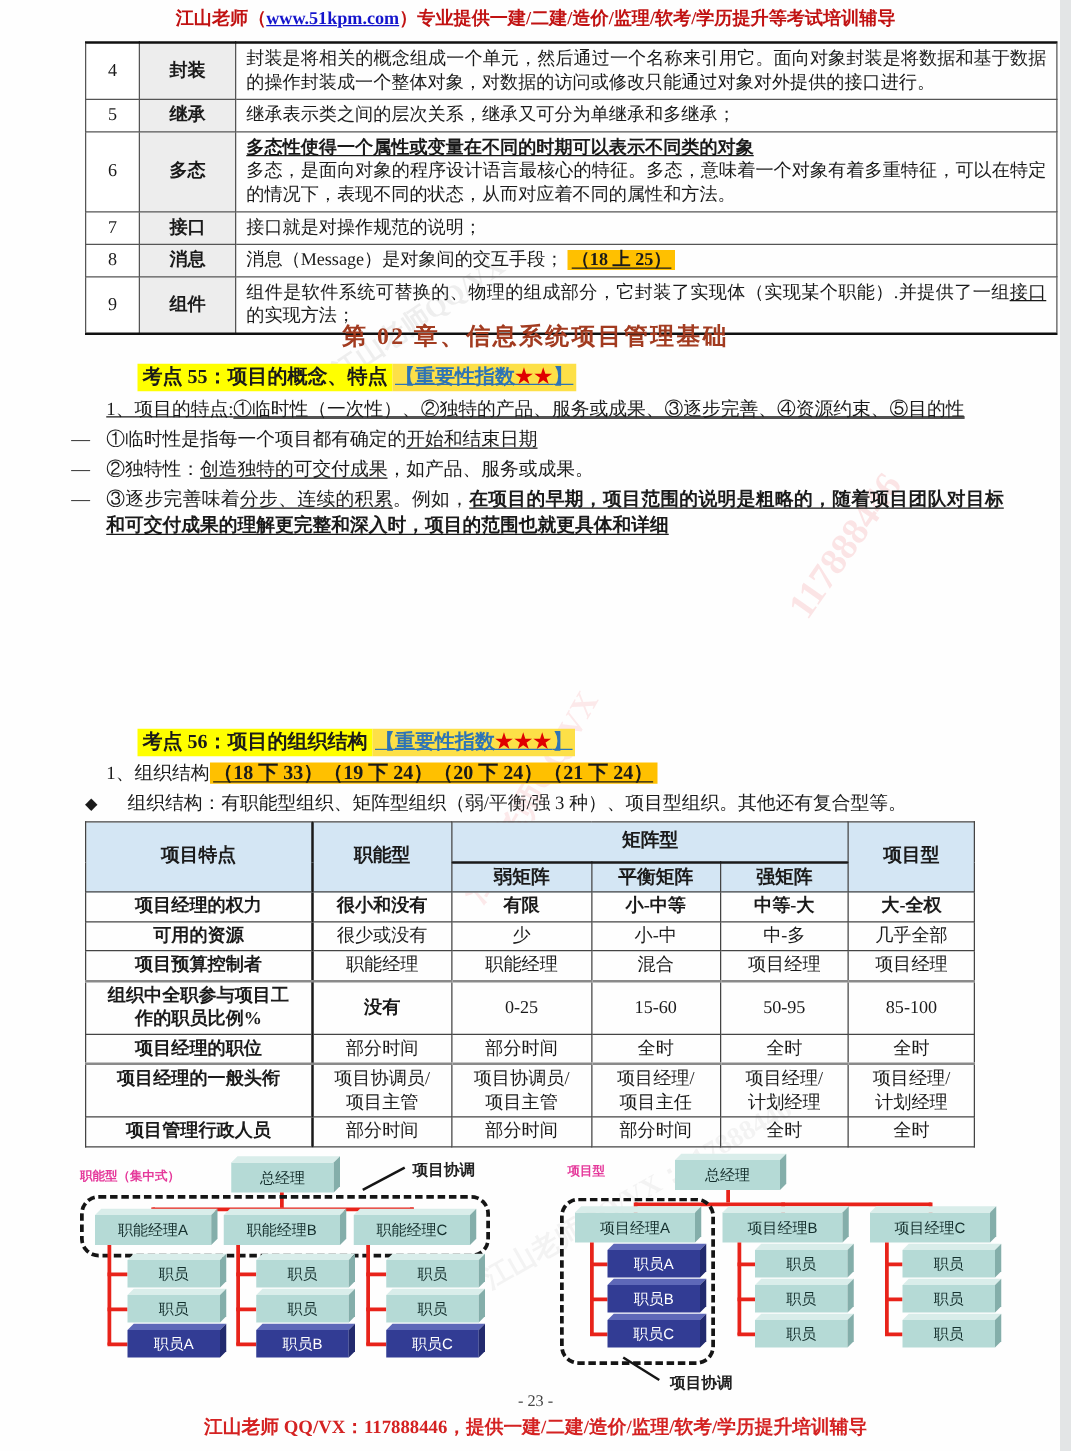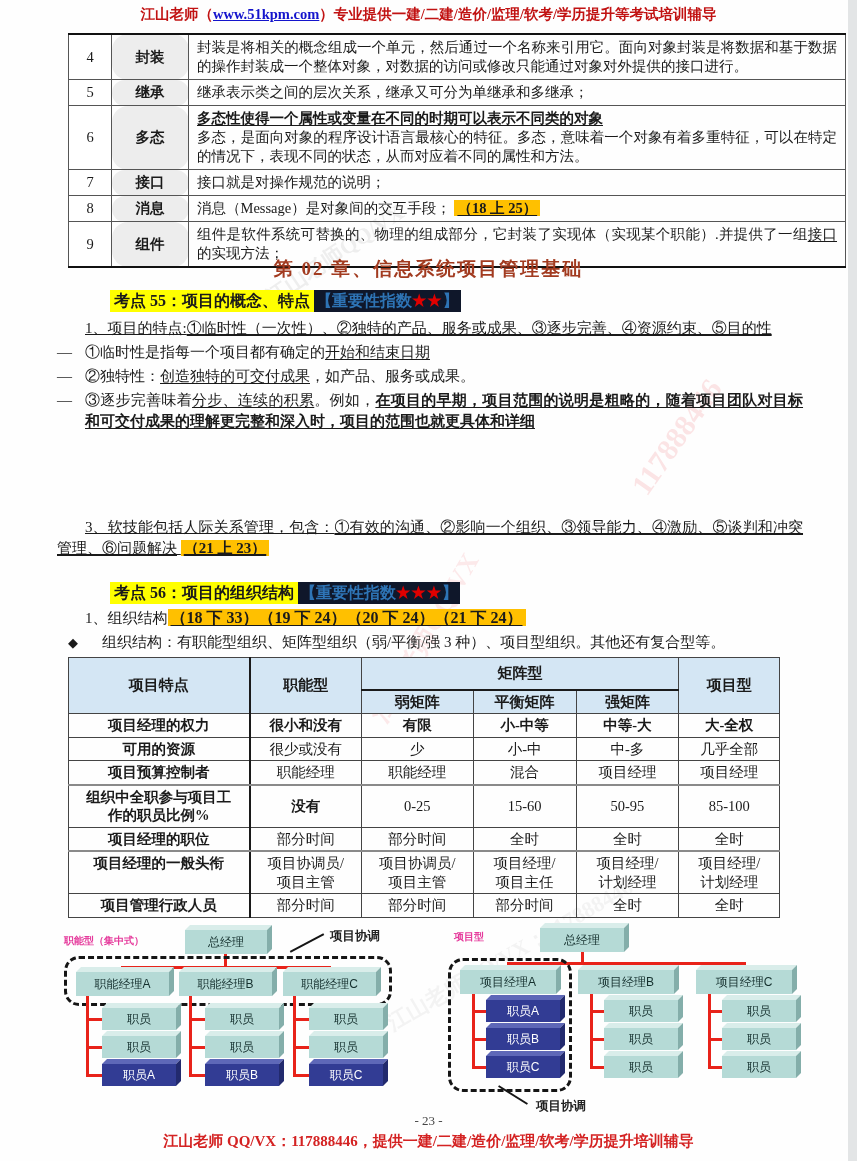--- a/index.html
+++ b/index.html
@@ -7,30 +7,30 @@
         font-family:"Liberation Serif","DejaVu Serif",serif;color:#1a1a1a;overflow:hidden;}
   .scan-edge{position:absolute;right:0;top:0;width:9px;height:100%;background:#e3e5e6;}
   
   .hdr{position:absolute;top:5px;left:0;width:100%;text-align:center;font-size:14.5px;font-weight:bold;color:#c11212;}
   .hdr a{color:#1414cc;text-decoration:underline;}
   
   table{border-collapse:collapse;}
   .t1{position:absolute;left:68px;top:33px;width:778px;border-top:2.5px solid #111;border-bottom:2px solid #111;font-size:14.5px;}
   .t1 td{border:1.4px solid #555;padding:3px 8px;line-height:19px;vertical-align:middle;}
   .t1 td.num{width:26px;text-align:center;background:#fff;}
-  .t1 td.term{width:60px;text-align:center;font-weight:bold;background:#ededed;border-radius:16px;}
+  .t1 td.term{width:60px;text-align:center;font-weight:bold;background:#ededed;}
   .t1 td.desc{text-align:justify;}
   .u{text-decoration:underline;text-underline-offset:2px;}
   .bu{font-weight:bold;text-decoration:underline;text-underline-offset:2px;}
   .hl{background:#ffc000;font-weight:bold;padding:0 3px;text-decoration:underline;text-underline-offset:2px;}
   
   .chap{position:absolute;top:256px;left:0;width:100%;text-align:center;font-size:19px;font-weight:bold;color:#a23b20;letter-spacing:2px;}
   .kp{position:absolute;left:110px;font-size:16px;font-weight:bold;white-space:nowrap;}
   .kp .yl{background:#ffff00;padding:2px 4px 3px 4px;}
-  .kp .gr{background:#0f172a;padding:2px 2px 3px 2px;color:#2e74b5;}
+  .kp .gr{background:#fde047;padding:2px 2px 3px 2px;color:#2e74b5;text-decoration:underline;}
   .kp .st{color:#e00000;letter-spacing:1px;}
   
   .par{position:absolute;left:57px;width:746px;font-size:15px;line-height:21px;text-align:justify;text-decoration:underline;}
   .ind{text-indent:28px;}
   .dline{position:absolute;left:57px;width:746px;font-size:15px;line-height:21px;}
   .dline .dash{display:inline-block;width:28px;}
   .dwrap{position:absolute;left:57px;width:746px;font-size:15px;line-height:21px;padding-left:28px;box-sizing:border-box;text-align:justify;}
   .dwrap .dash{position:absolute;left:0;top:0;}
   .kpline{position:absolute;left:85px;font-size:15px;white-space:nowrap;}
   .kpline .hl{font-size:16px;}
@@ -137,23 +137,20 @@
   </div>
   <div class="dline" style="top:342px;">
     <span class="dash">—</span><span>①临时性是指每一个项目都有确定的</span><span class="u">开始和结束日期</span>
   </div>
   <div class="dline" style="top:366px;">
     <span class="dash">—</span><span>②独特性：</span><span class="u">创造独特的可交付成果</span><span>，如产品、服务或成果。</span>
   </div>
   <div class="dwrap" style="top:390px;">
     <span class="dash">—</span><span>③逐步完善味着</span><span class="u">分步、连续的积累</span><span>。例如，</span><span class="bu">在项目的早期，项目范围的说明是粗略的，随着项目团队对目标和可交付成果的理解更完整和深入时，项目的范围也就更具体和详细</span>
   </div>
-  <div class="par ind" style="top:517px;">
-    <span>3、软技能包括人际关系管理，包含：</span><span class="u">①有效的沟通、②影响一个组织、③领导能力、④激励、⑤谈判和冲突管理、⑥问题解决</span> <span class="hl">（21 上 23）</span>
-  </div>
 
   <div class="kp" style="top:583px;">
     <span class="yl">考点 56：项目的组织结构</span><span class="gr"><span>【重要性指数</span><span class="st">★★★</span><span>】</span></span>
   </div>
   <div class="kpline" style="top:608px;">
     <span>1、组织结构</span><span class="hl">（18 下 33）（19 下 24）（20 下 24）（21 下 24）</span>
   </div>
   <div class="bulline" style="top:633px;">
     <span class="dia">◆</span><span>组织结构：有职能型组织、矩阵型组织（弱/平衡/强 3 种）、项目型组织。其他还有复合型等。</span>
   </div>

